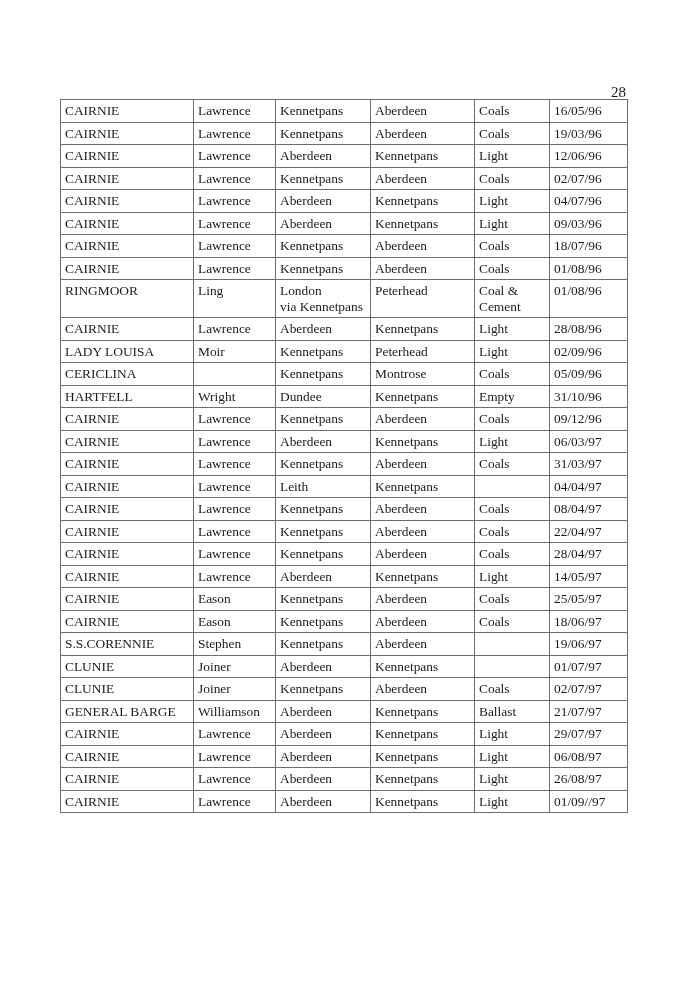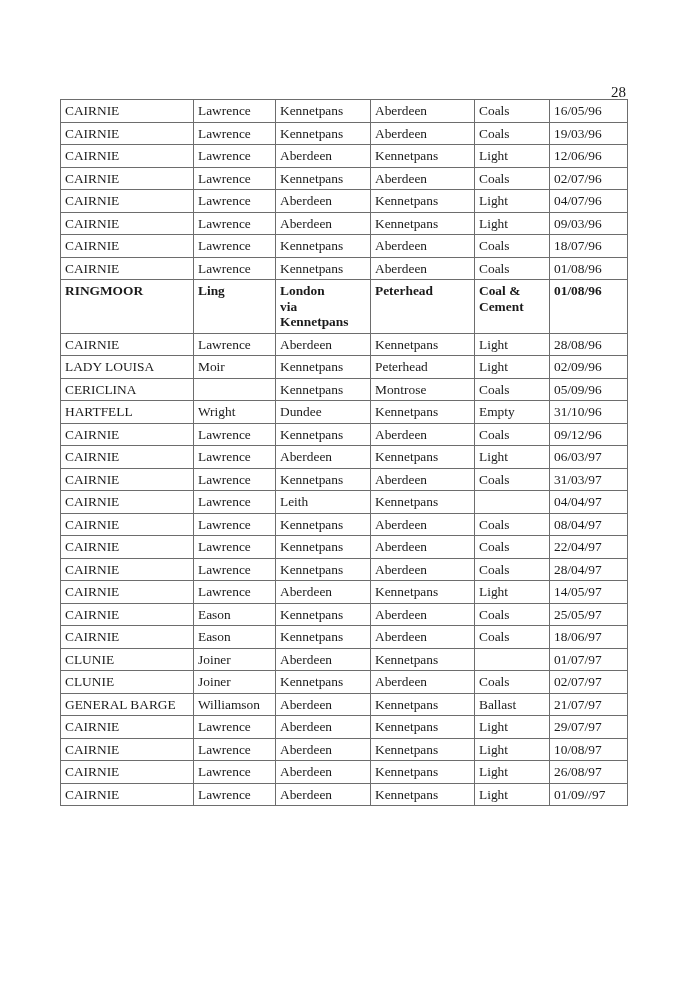--- a/index.html
+++ b/index.html
@@ -4,21 +4,21 @@
 <style>
   html, body { margin: 0; padding: 0; background: #ffffff; }
   body { width: 700px; height: 990px; position: relative; overflow: hidden;
          font-family: "Liberation Serif", "DejaVu Serif", serif; color: #1a1a1a; }
   .page-number { position: absolute; top: 84px; left: 611px; font-size: 15px; }
   table.log { position: absolute; top: 99px; left: 60px; border-collapse: collapse;
               table-layout: fixed; width: 567px; }
   table.log td { border: 1px solid #6d6d6d; font-size: 13.4px; line-height: 15.5px;
                  padding: 3px 3px 3px 4px; vertical-align: top; height: 15.5px;
                  white-space: nowrap; overflow: hidden; }
-  table.log tr.tall td { height: 31px; white-space: normal; font-weight: bold; }
+  table.log tr.tall td { height: 31px; white-space: normal; }
   col.c1 { width: 133px; } col.c2 { width: 82px; } col.c3 { width: 95px; }
   col.c4 { width: 104px; } col.c5 { width: 75px; } col.c6 { width: 78px; }
 </style>
 </head>
 <body>
 
 <div class="page-number">28</div>
 
 <table class="log">
   <colgroup>
@@ -208,20 +208,28 @@
       </tr>
       <tr>
         <td>CAIRNIE</td>
         <td>Eason</td>
         <td>Kennetpans</td>
         <td>Aberdeen</td>
         <td>Coals</td>
         <td>18/06/97</td>
       </tr>
       <tr>
+        <td>S.S.CORENNIE</td>
+        <td>Stephen</td>
+        <td>Kennetpans</td>
+        <td>Aberdeen</td>
+        <td></td>
+        <td>19/06/97</td>
+      </tr>
+      <tr>
         <td>CLUNIE</td>
         <td>Joiner</td>
         <td>Aberdeen</td>
         <td>Kennetpans</td>
         <td></td>
         <td>01/07/97</td>
       </tr>
       <tr>
         <td>CLUNIE</td>
         <td>Joiner</td>
@@ -245,21 +253,21 @@
         <td>Kennetpans</td>
         <td>Light</td>
         <td>29/07/97</td>
       </tr>
       <tr>
         <td>CAIRNIE</td>
         <td>Lawrence</td>
         <td>Aberdeen</td>
         <td>Kennetpans</td>
         <td>Light</td>
-        <td>10/08/97</td>
+        <td>06/08/97</td>
       </tr>
       <tr>
         <td>CAIRNIE</td>
         <td>Lawrence</td>
         <td>Aberdeen</td>
         <td>Kennetpans</td>
         <td>Light</td>
         <td>26/08/97</td>
       </tr>
       <tr>

